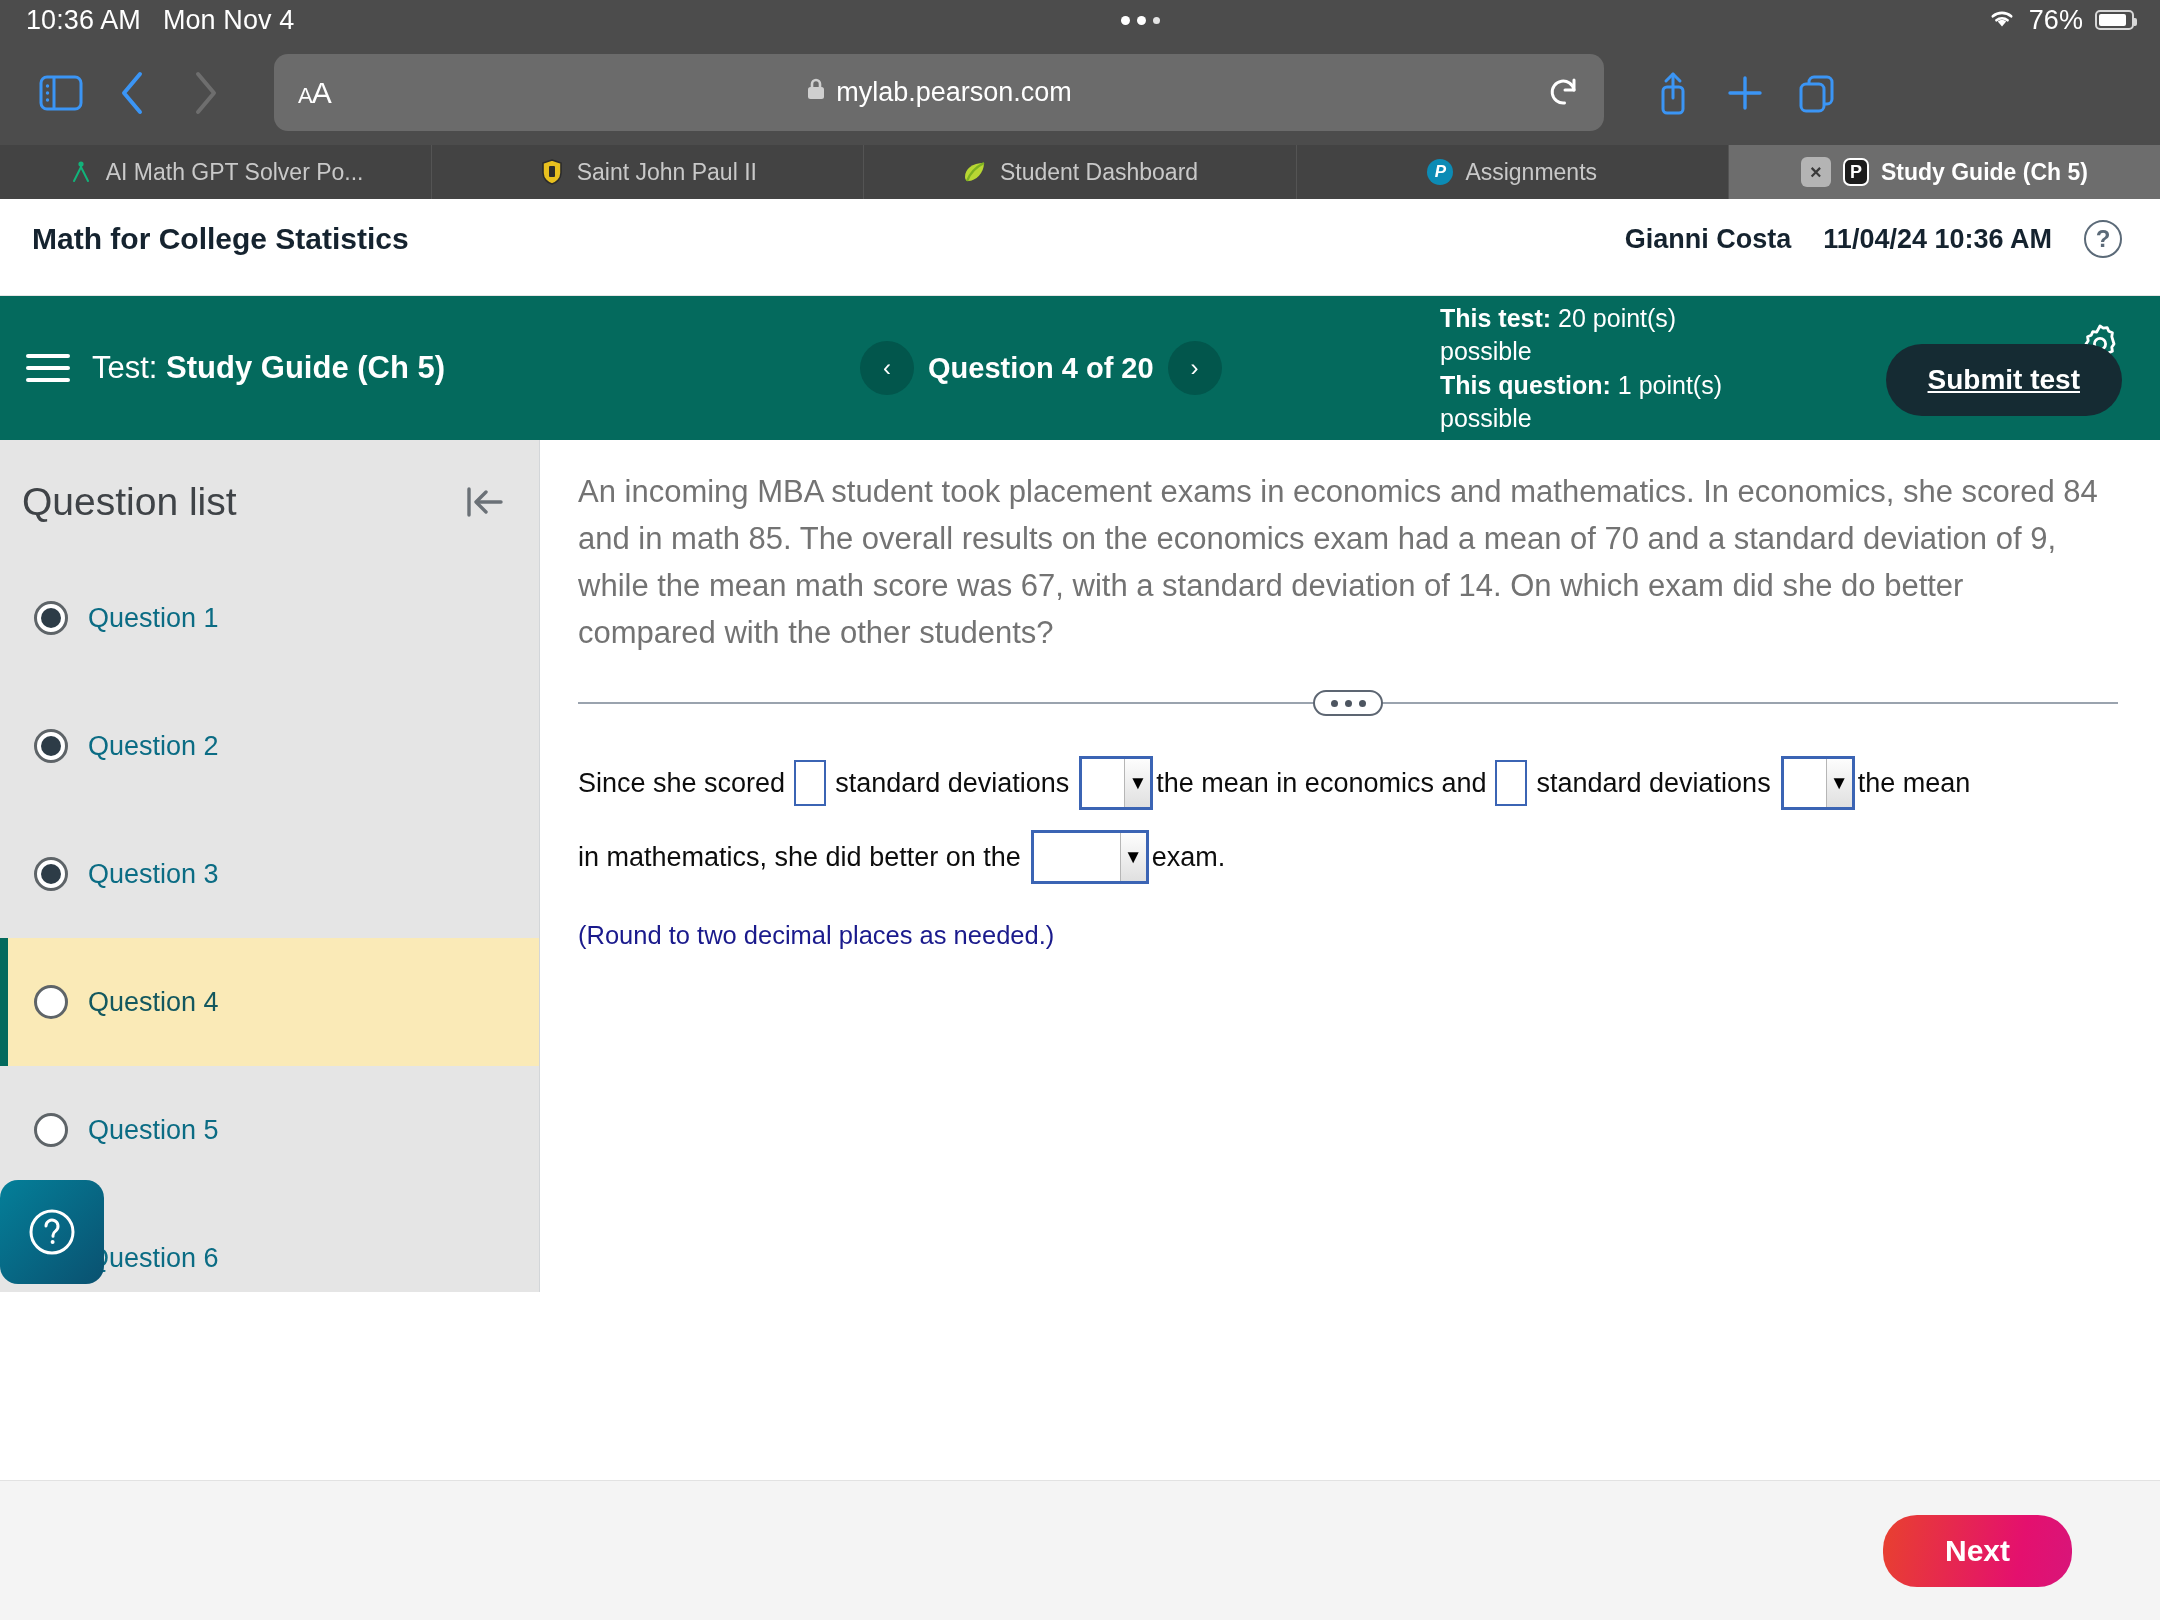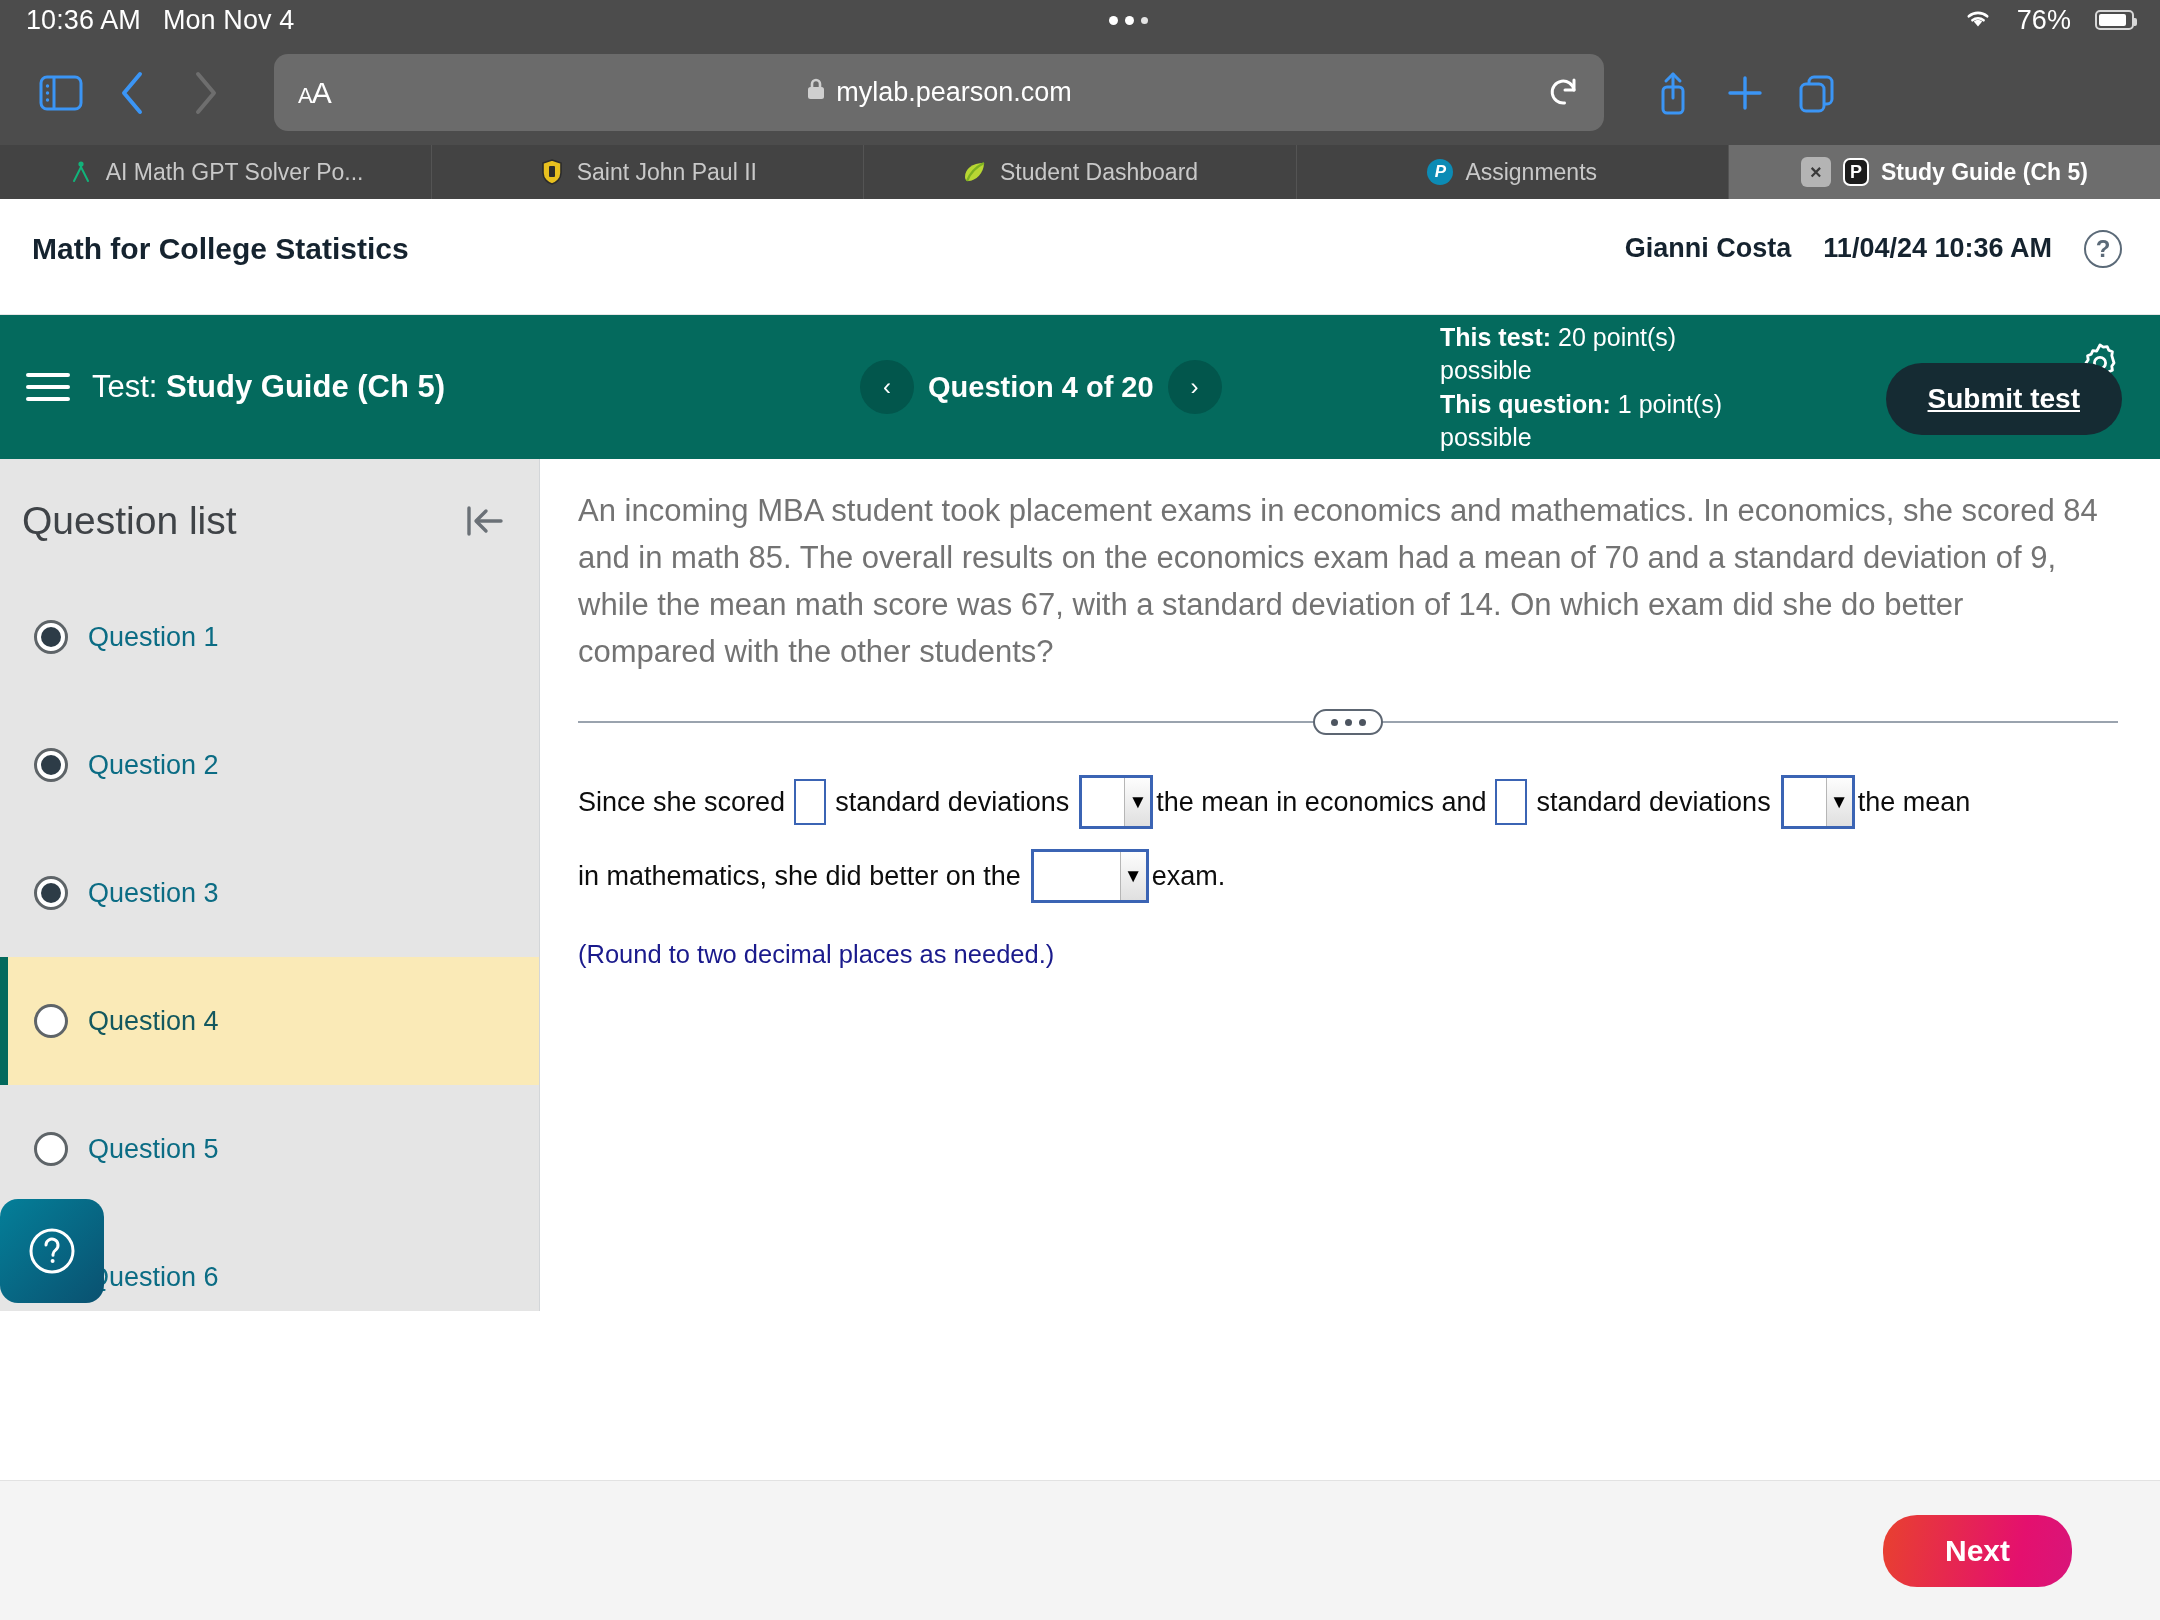--- a/index.html
+++ b/index.html
@@ -17,21 +17,21 @@
     display: flex; align-items: center;
     padding: 0 26px;
     color: #ffffff;
     font-size: 27px;
     letter-spacing: .1px;
   }
   .sb-left { display: flex; align-items: center; gap: 22px; font-weight: 500; }
   .sb-center { flex: 1; display: flex; justify-content: center; align-items: center; gap: 7px; }
   .sb-dot { width: 9px; height: 9px; border-radius: 50%; background: #ffffff; }
   .sb-dot.sm { width: 7px; height: 7px; opacity: .85; }
-  .sb-right { display: flex; align-items: center; gap: 24px; }
+  .sb-right { display: flex; align-items: center; gap: 12px; }
   .wifi-ico { display: inline-block; }
   .battery {
     width: 39px; height: 20px; border: 2px solid #d8d8d8; border-radius: 5px;
     position: relative; display: inline-block;
   }
   .battery::after {
     content: ""; position: absolute; right: -5px; top: 6px;
     width: 3px; height: 8px; background: #d8d8d8; border-radius: 0 2px 2px 0;
   }
   .battery i { position: absolute; left: 2px; top: 2px; bottom: 2px; width: 76%; background: #ffffff; border-radius: 2px; display:block; }
@@ -103,21 +103,21 @@
   }
   .fav-pearson {
     width: 26px; height: 26px; border-radius: 50%;
     background: #0c8bb5; color: #ffffff;
     font-size: 17px; font-weight: 700; font-style: italic;
     display: flex; align-items: center; justify-content: center;
   }
 
   
   .appheader {
-    height: 116px; width: 100%;
+    height: 97px; width: 100%;
     background: #ffffff;
     display: flex; align-items: center;
     padding: 0 38px 16px 32px;
     border-bottom: 1px solid #e6e6e6;
   }
   .course-title { font-size: 30px; font-weight: 700; color: #15232f; }
   .hdr-right { margin-left: auto; display: flex; align-items: center; gap: 32px; color: #15232f; font-size: 27px; font-weight: bold; }
   .help-circle {
     width: 38px; height: 38px; border-radius: 50%;
     border: 2px solid #5b6a78; color: #5b6a78;

